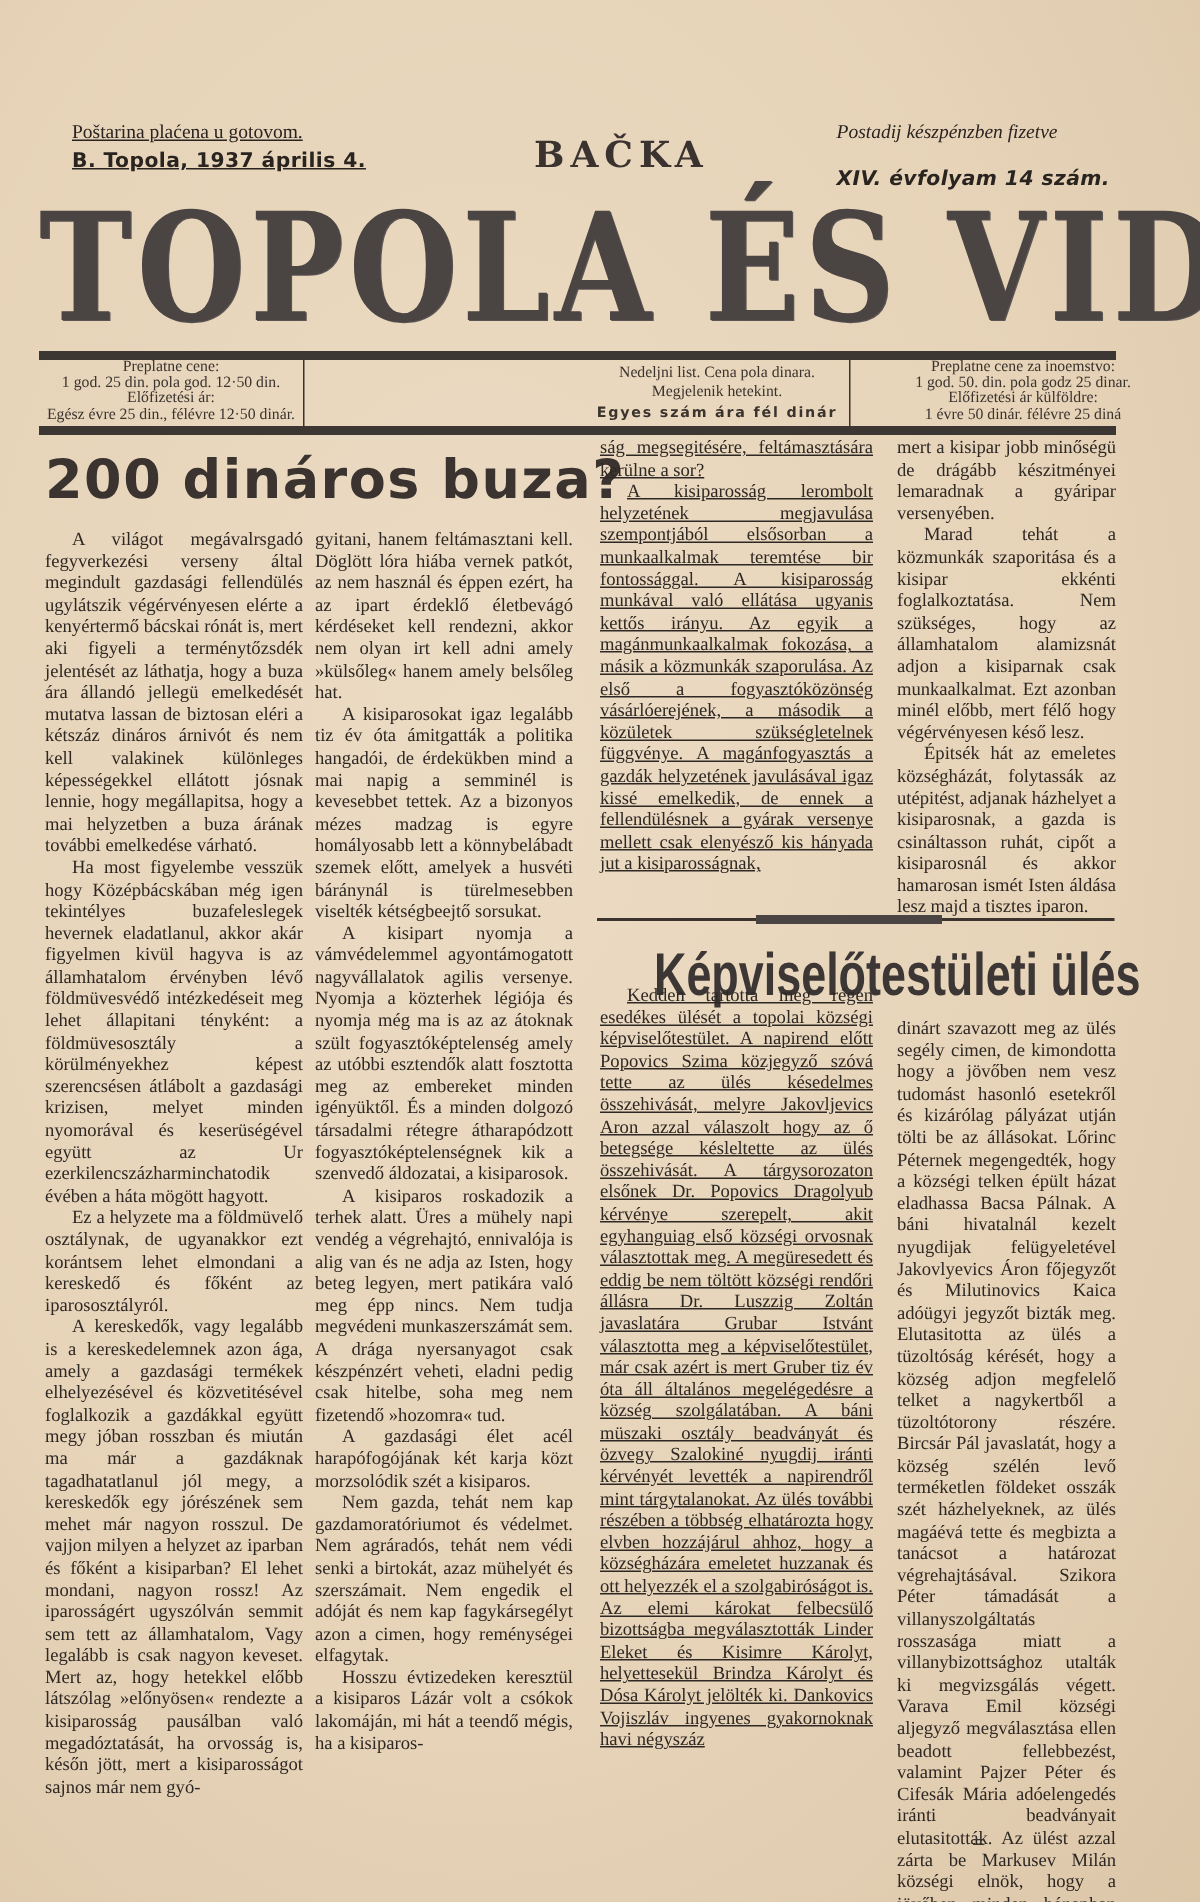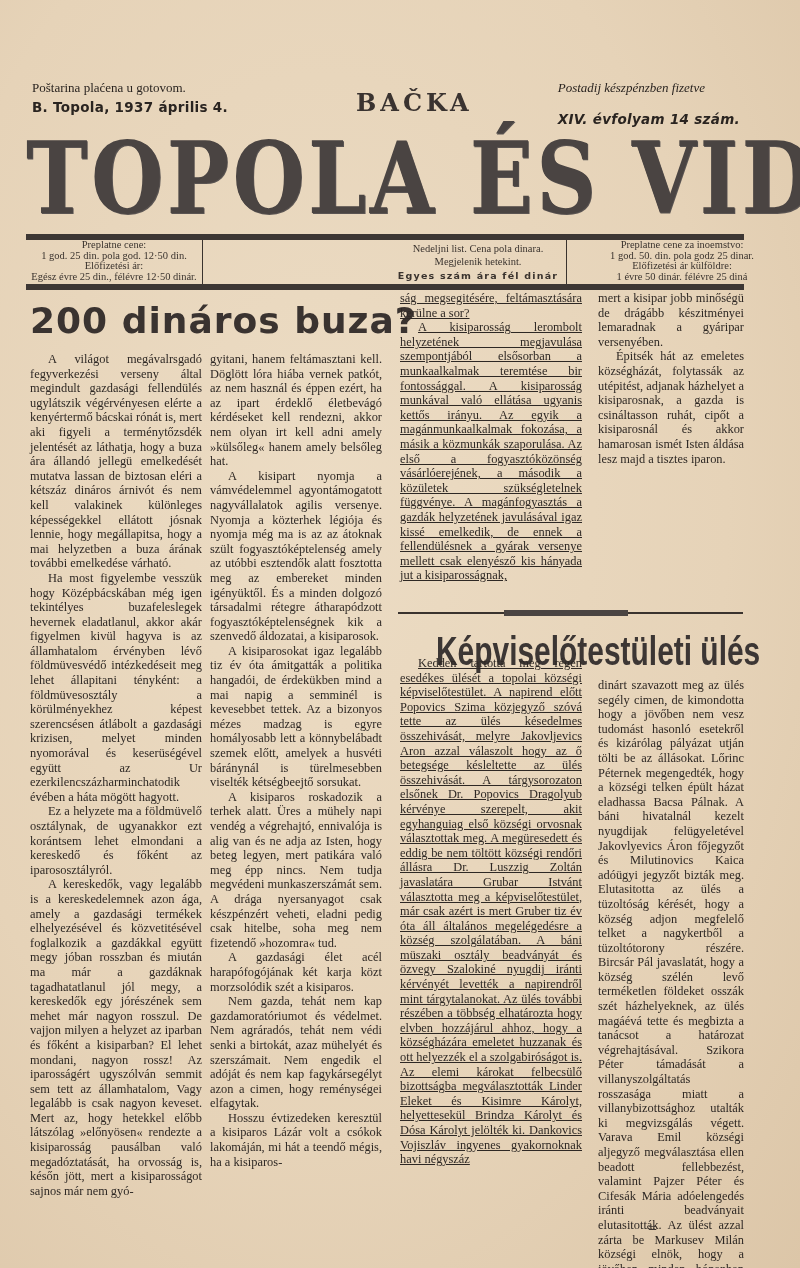--- a/index.html
+++ b/index.html
@@ -5,21 +5,21 @@
   html, body { margin: 0; padding: 0; }
   body {
     width: 800px; height: 1268px; overflow: hidden;
     background: #e8d6bd;
     font-family: "Liberation Serif", serif;
     color: #2a2420;
     position: relative;
   }
   .page { position: absolute; left: 0; top: 0; width: 800px; height: 1268px;
     background: radial-gradient(ellipse at 40% 40%, #ecdcc4 0%, #e6d3b8 60%, #dcc6a8 100%); }
-  .top-left { position: absolute; left: 32px; top: 80px; font-size: 13px; line-height: 16px; }
+  .top-left { position: absolute; left: 48px; top: 80px; font-size: 13px; line-height: 16px; text-decoration: underline; }
   .top-left .l2 { font-family: "DejaVu Sans", sans-serif; font-weight: bold; font-size: 13.5px; letter-spacing: 0.3px; margin-top: 3px; }
   .top-right { position: absolute; right: 60px; top: 80px; font-size: 13px; line-height: 16px; text-align: left; font-style: italic; }
   .top-right .l2 { font-family: "DejaVu Sans", sans-serif; font-weight: bold; font-size: 13.5px; letter-spacing: 0.3px; margin-top: 15px; }
   .backa { position: absolute; left: 312px; top: 88px; font-family: "DejaVu Serif", serif; font-weight: bold;
     font-size: 24px; letter-spacing: 4px; color: #3a3330; margin-left: 44px; }
   .masthead { position: absolute; left: 26px; top: 128px; width: 720px; height: 100px;
     font-family: "DejaVu Serif", serif; font-weight: bold; font-size: 100px; line-height: 100px;
     color: #4a4442; letter-spacing: 4px; white-space: nowrap; transform: scaleX(0.83); transform-origin: left top;
     text-shadow: 1px 1px 0 #5a5452; }
   .bar { position: absolute; left: 26px; width: 718px; height: 6px; background: #3d3734; }
@@ -90,35 +90,36 @@
 
   <div class="col c1">
     <p class="indent">A világot megávalrsgadó fegyverkezési verseny által megindult gazdasági fellendülés ugylátszik végérvényesen elérte a kenyértermő bácskai rónát is, mert aki figyeli a terménytőzsdék jelentését az láthatja, hogy a buza ára állandó jellegü emelkedését mutatva lassan de biztosan eléri a kétszáz dináros árnivót és nem kell valakinek különleges képességekkel ellátott jósnak lennie, hogy megállapitsa, hogy a mai helyzetben a buza árának további emelkedése várható.</p>
     <p class="indent">Ha most figyelembe vesszük hogy Középbácskában még igen tekintélyes buzafeleslegek hevernek eladatlanul, akkor akár figyelmen kivül hagyva is az államhatalom érvényben lévő földmüvesvédő intézkedéseit meg lehet állapitani tényként: a földmüvesosztály a körülményekhez képest szerencsésen átlábolt a gazdasági krizisen, melyet minden nyomorával és keserüségével együtt az Ur ezerkilencszázharminchatodik évében a háta mögött hagyott.</p>
     <p class="indent">Ez a helyzete ma a földmüvelő osztálynak, de ugyanakkor ezt korántsem lehet elmondani a kereskedő és főként az iparososztályról.</p>
     <p class="indent">A kereskedők, vagy legalább is a kereskedelemnek azon ága, amely a gazdasági termékek elhelyezésével és közvetitésével foglalkozik a gazdákkal együtt megy jóban rosszban és miután ma már a gazdáknak tagadhatatlanul jól megy, a kereskedők egy jórészének sem mehet már nagyon rosszul. De vajjon milyen a helyzet az iparban és főként a kisiparban? El lehet mondani, nagyon rossz! Az iparosságért ugyszólván semmit sem tett az államhatalom, Vagy legalább is csak nagyon keveset. Mert az, hogy hetekkel előbb látszólag »előnyösen« rendezte a kisiparosság pausálban való megadóztatását, ha orvosság is, későn jött, mert a kisiparosságot sajnos már nem gyó-</p>
   </div>
 
   <div class="col c2">
     <p>gyitani, hanem feltámasztani kell. Döglött lóra hiába vernek patkót, az nem használ és éppen ezért, ha az ipart érdeklő életbevágó kérdéseket kell rendezni, akkor nem olyan irt kell adni amely »külsőleg« hanem amely belsőleg hat.</p>
+    <p class="indent">A kisiparosokat igaz legalább tiz év óta ámitgatták a politika hangadói, de érdekükben mind a mai napig a semminél is kevesebbet tettek. Az a bizonyos mézes madzag is egyre homályosabb lett a könnybelábadt szemek előtt, amelyek a husvéti báránynál is türelmesebben viselték kétségbeejtő sorsukat.</p>
     <p class="indent">A kisipart nyomja a vámvédelemmel agyontámogatott nagyvállalatok agilis versenye. Nyomja a közterhek légiója és nyomja még ma is az az átoknak szült fogyasztóképtelenség amely az utóbbi esztendők alatt fosztotta meg az embereket minden igényüktől. És a minden dolgozó társadalmi rétegre átharapódzott fogyasztóképtelenségnek kik a szenvedő áldozatai, a kisiparosok.</p>
-    <p class="indent">A kisiparosokat igaz legalább tiz év óta ámitgatták a politika hangadói, de érdekükben mind a mai napig a semminél is kevesebbet tettek. Az a bizonyos mézes madzag is egyre homályosabb lett a könnybelábadt szemek előtt, amelyek a husvéti báránynál is türelmesebben viselték kétségbeejtő sorsukat.</p>
     <p class="indent">A kisiparos roskadozik a terhek alatt. Üres a mühely napi vendég a végrehajtó, ennivalója is alig van és ne adja az Isten, hogy beteg legyen, mert patikára való meg épp nincs. Nem tudja megvédeni munkaszerszámát sem. A drága nyersanyagot csak készpénzért veheti, eladni pedig csak hitelbe, soha meg nem fizetendő »hozomra« tud.</p>
     <p class="indent">A gazdasági élet acél harapófogójának két karja közt morzsolódik szét a kisiparos.</p>
     <p class="indent">Nem gazda, tehát nem kap gazdamoratóriumot és védelmet. Nem agráradós, tehát nem védi senki a birtokát, azaz mühelyét és szerszámait. Nem engedik el adóját és nem kap fagykársegélyt azon a cimen, hogy reménységei elfagytak.</p>
     <p class="indent">Hosszu évtizedeken keresztül a kisiparos Lázár volt a csókok lakomáján, mi hát a teendő mégis, ha a kisiparos-</p>
   </div>
 
   <div class="col c3">
     <p>ság megsegitésére, feltámasztására kerülne a sor?</p>
     <p class="indent">A kisiparosság lerombolt helyzetének megjavulása szempontjából elsősorban a munkaalkalmak teremtése bir fontossággal. A kisiparosság munkával való ellátása ugyanis kettős irányu. Az egyik a magánmunkaalkalmak fokozása, a másik a közmunkák szaporulása. Az első a fogyasztóközönség vásárlóerejének, a második a közületek szükségletelnek függvénye. A magánfogyasztás a gazdák helyzetének javulásával igaz kissé emelkedik, de ennek a fellendülésnek a gyárak versenye mellett csak elenyésző kis hányada jut a kisiparosságnak,</p>
   </div>
 
   <div class="col c4">
     <p>mert a kisipar jobb minőségü de drágább készitményei lemaradnak a gyáripar versenyében.</p>
+    <p class="indent">Marad tehát a közmunkák szaporitása és a kisipar ekkénti foglalkoztatása. Nem szükséges, hogy az államhatalom alamizsnát adjon a kisiparnak csak munkaalkalmat. Ezt azonban minél előbb, mert félő hogy végérvényesen késő lesz.</p>
     <p class="indent">Épitsék hát az emeletes községházát, folytassák az utépitést, adjanak házhelyet a kisiparosnak, a gazda is csináltasson ruhát, cipőt a kisiparosnál és akkor hamarosan ismét Isten áldása lesz majd a tisztes iparon.</p>
   </div>
 
   <div class="divider">
     <div class="thick"></div>
   </div>
 
   <h2 class="h2" style="margin:0;">Képviselőtestületi ülés</h2>
 
   <div class="col c5">

